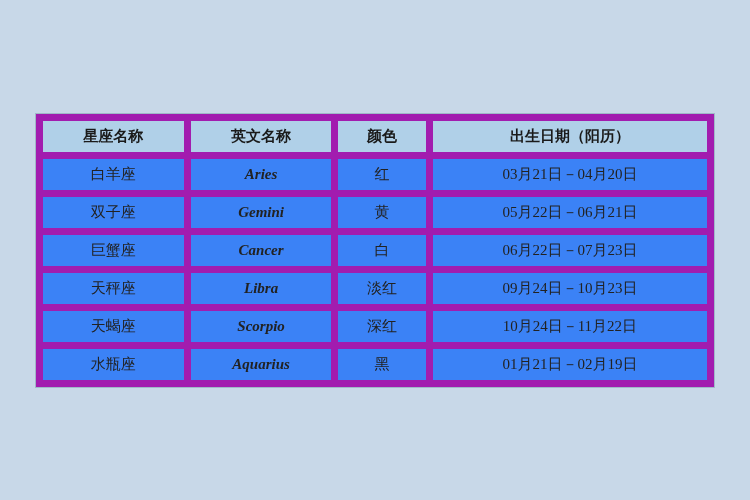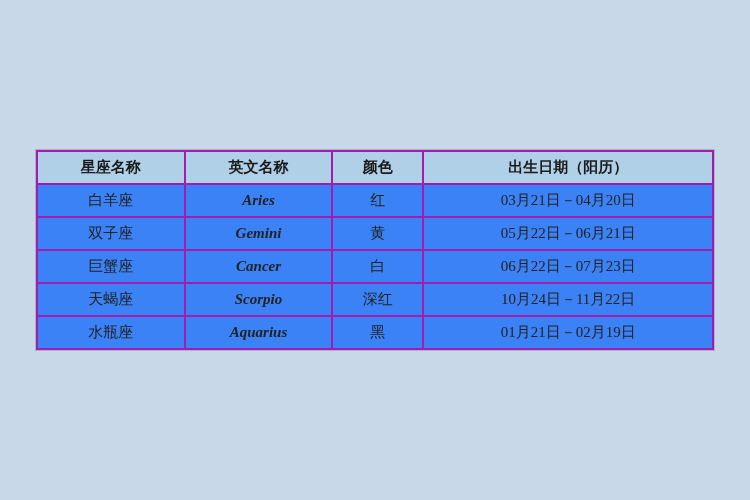--- a/index.html
+++ b/index.html
@@ -23,21 +23,21 @@
       border: 1px solid #a0b8c8;
       width: 680px;
     }
 
     table {
       width: 100%;
       border-collapse: collapse;
     }
 
     th, td {
-      border: 2px solid #a21caf;
+      border: 7px solid #a21caf;
       text-align: center;
       padding: 6px 8px;
       font-size: 15px;
       color: #222;
       margin-top: 12px;
     }
 
     thead tr {
       background-color: #b0d0e8;
     }
@@ -85,20 +85,26 @@
           <td>黄</td>
           <td>05月22日－06月21日</td>
         </tr>
         <tr>
           <td>巨蟹座</td>
           <td>Cancer</td>
           <td>白</td>
           <td>06月22日－07月23日</td>
         </tr>
         <tr>
+          <td>天秤座</td>
+          <td>Libra</td>
+          <td>淡红</td>
+          <td>09月24日－10月23日</td>
+        </tr>
+        <tr>
           <td>天蝎座</td>
           <td>Scorpio</td>
           <td>深红</td>
           <td>10月24日－11月22日</td>
         </tr>
         <tr>
           <td>水瓶座</td>
           <td>Aquarius</td>
           <td>黑</td>
           <td>01月21日－02月19日</td>

